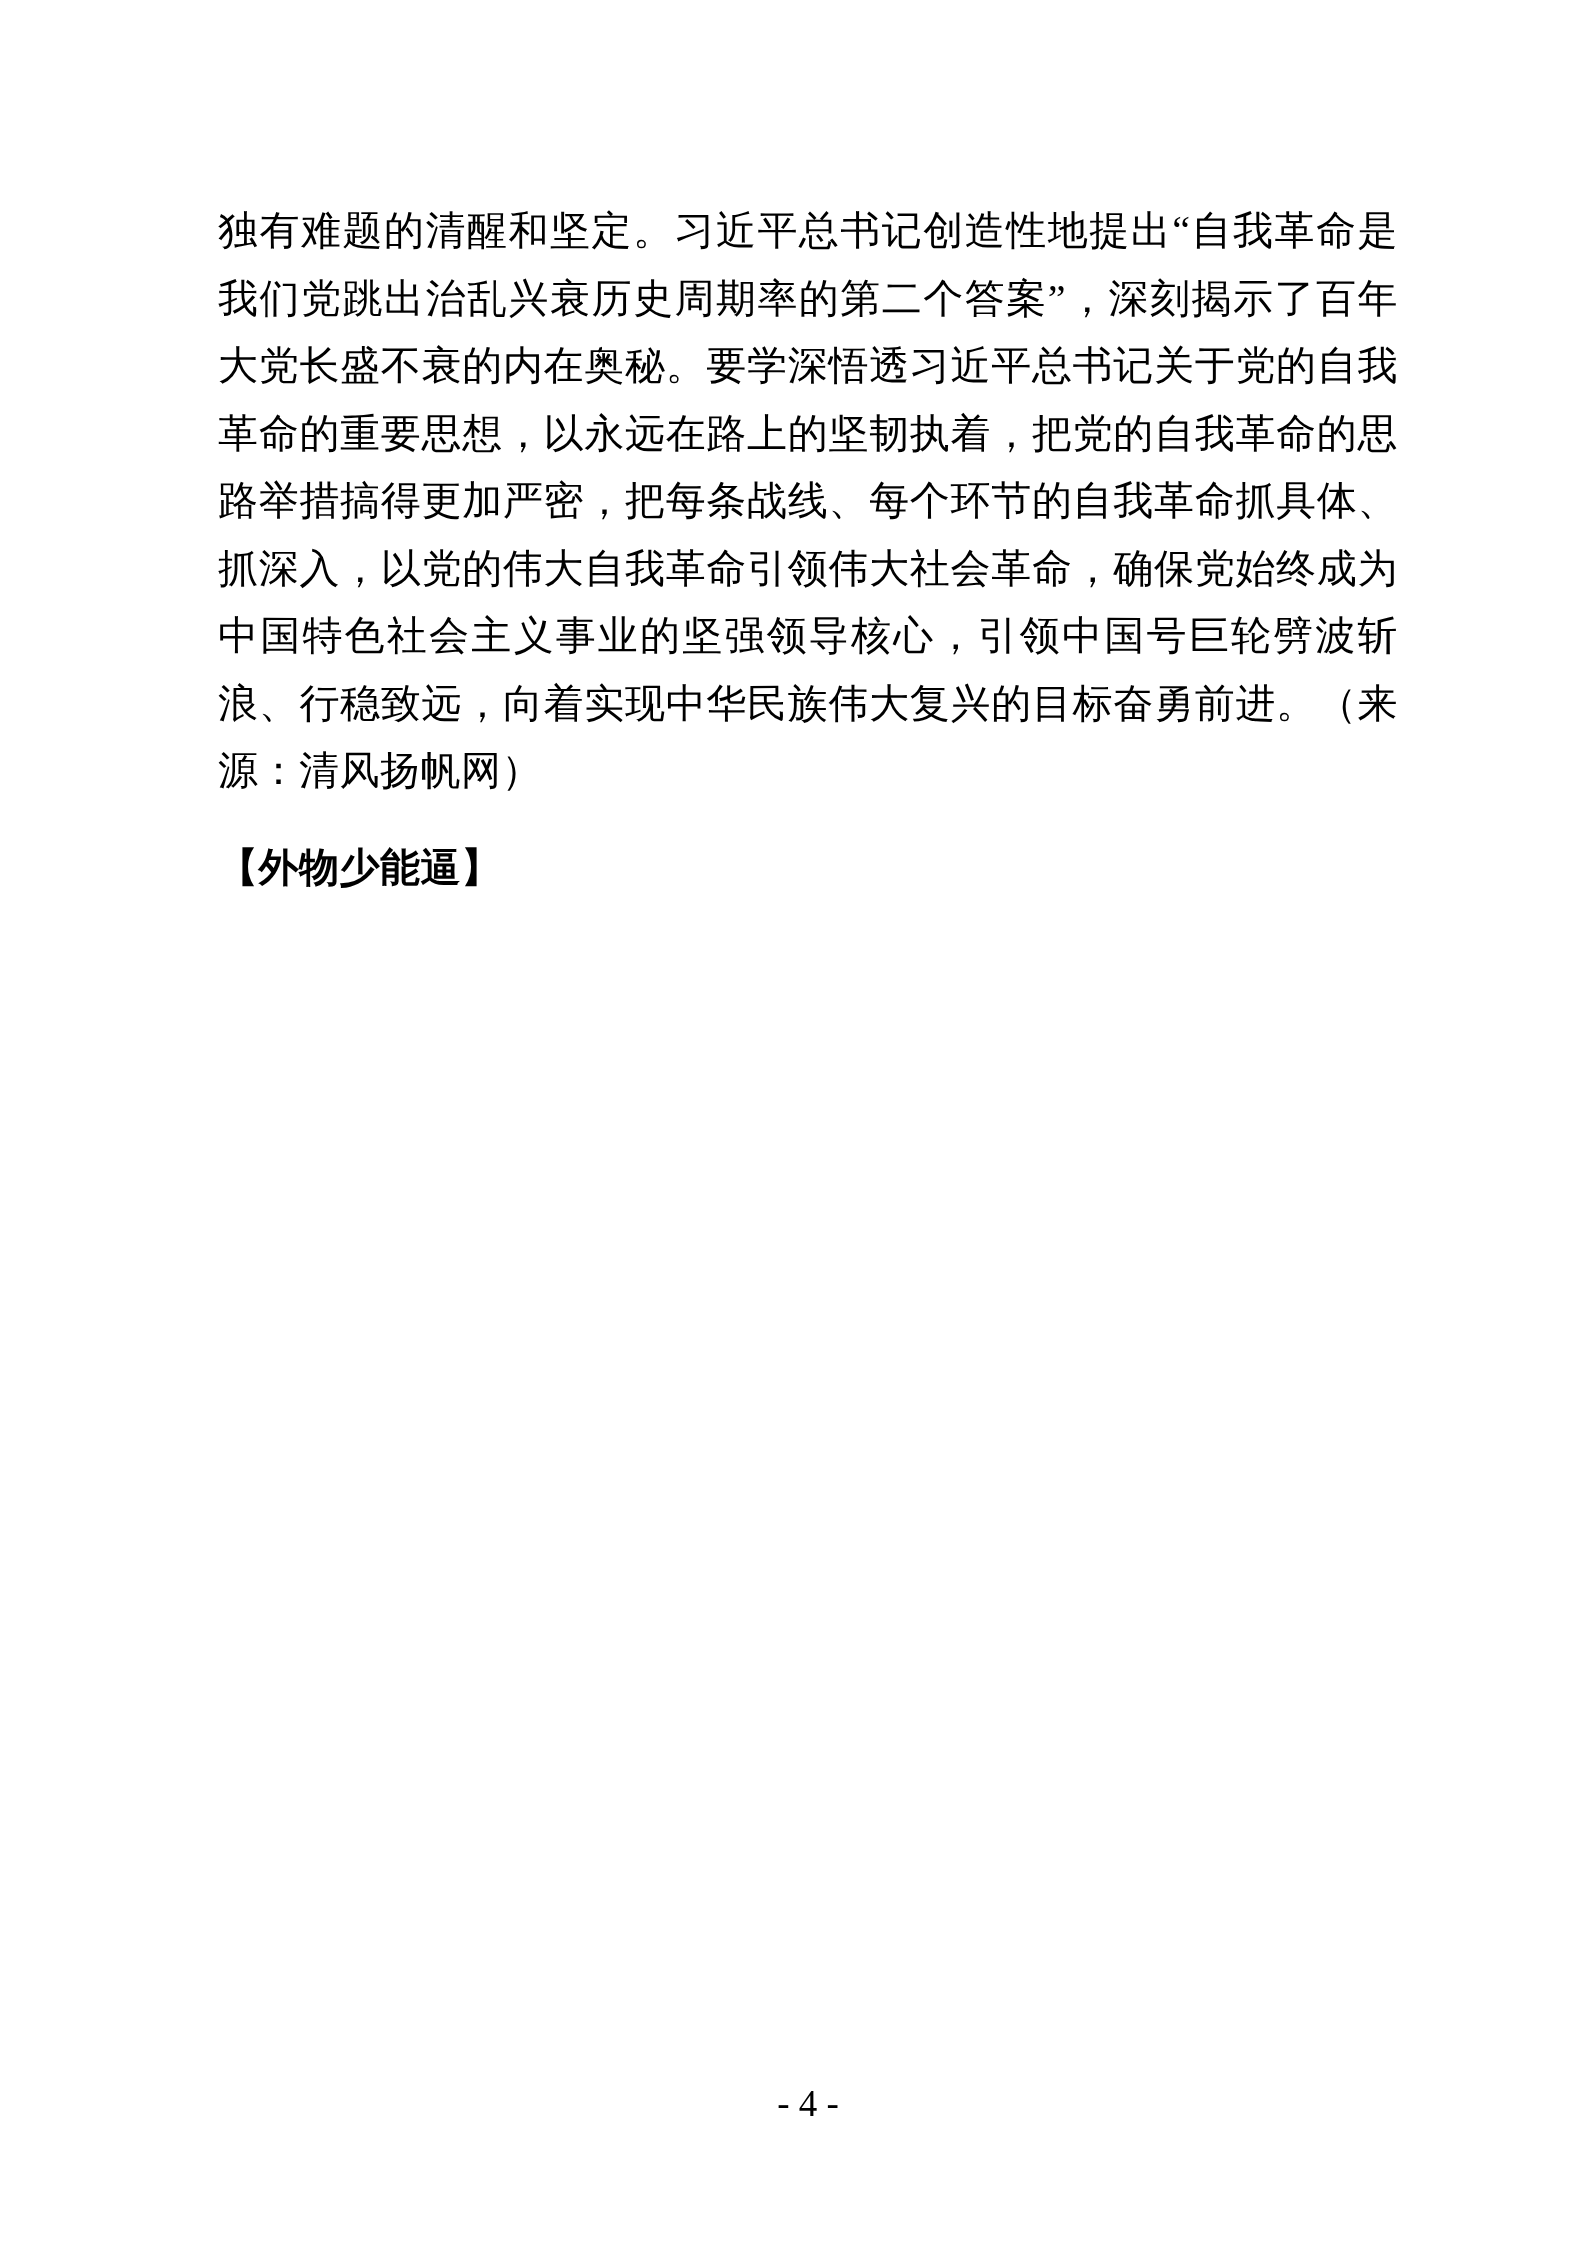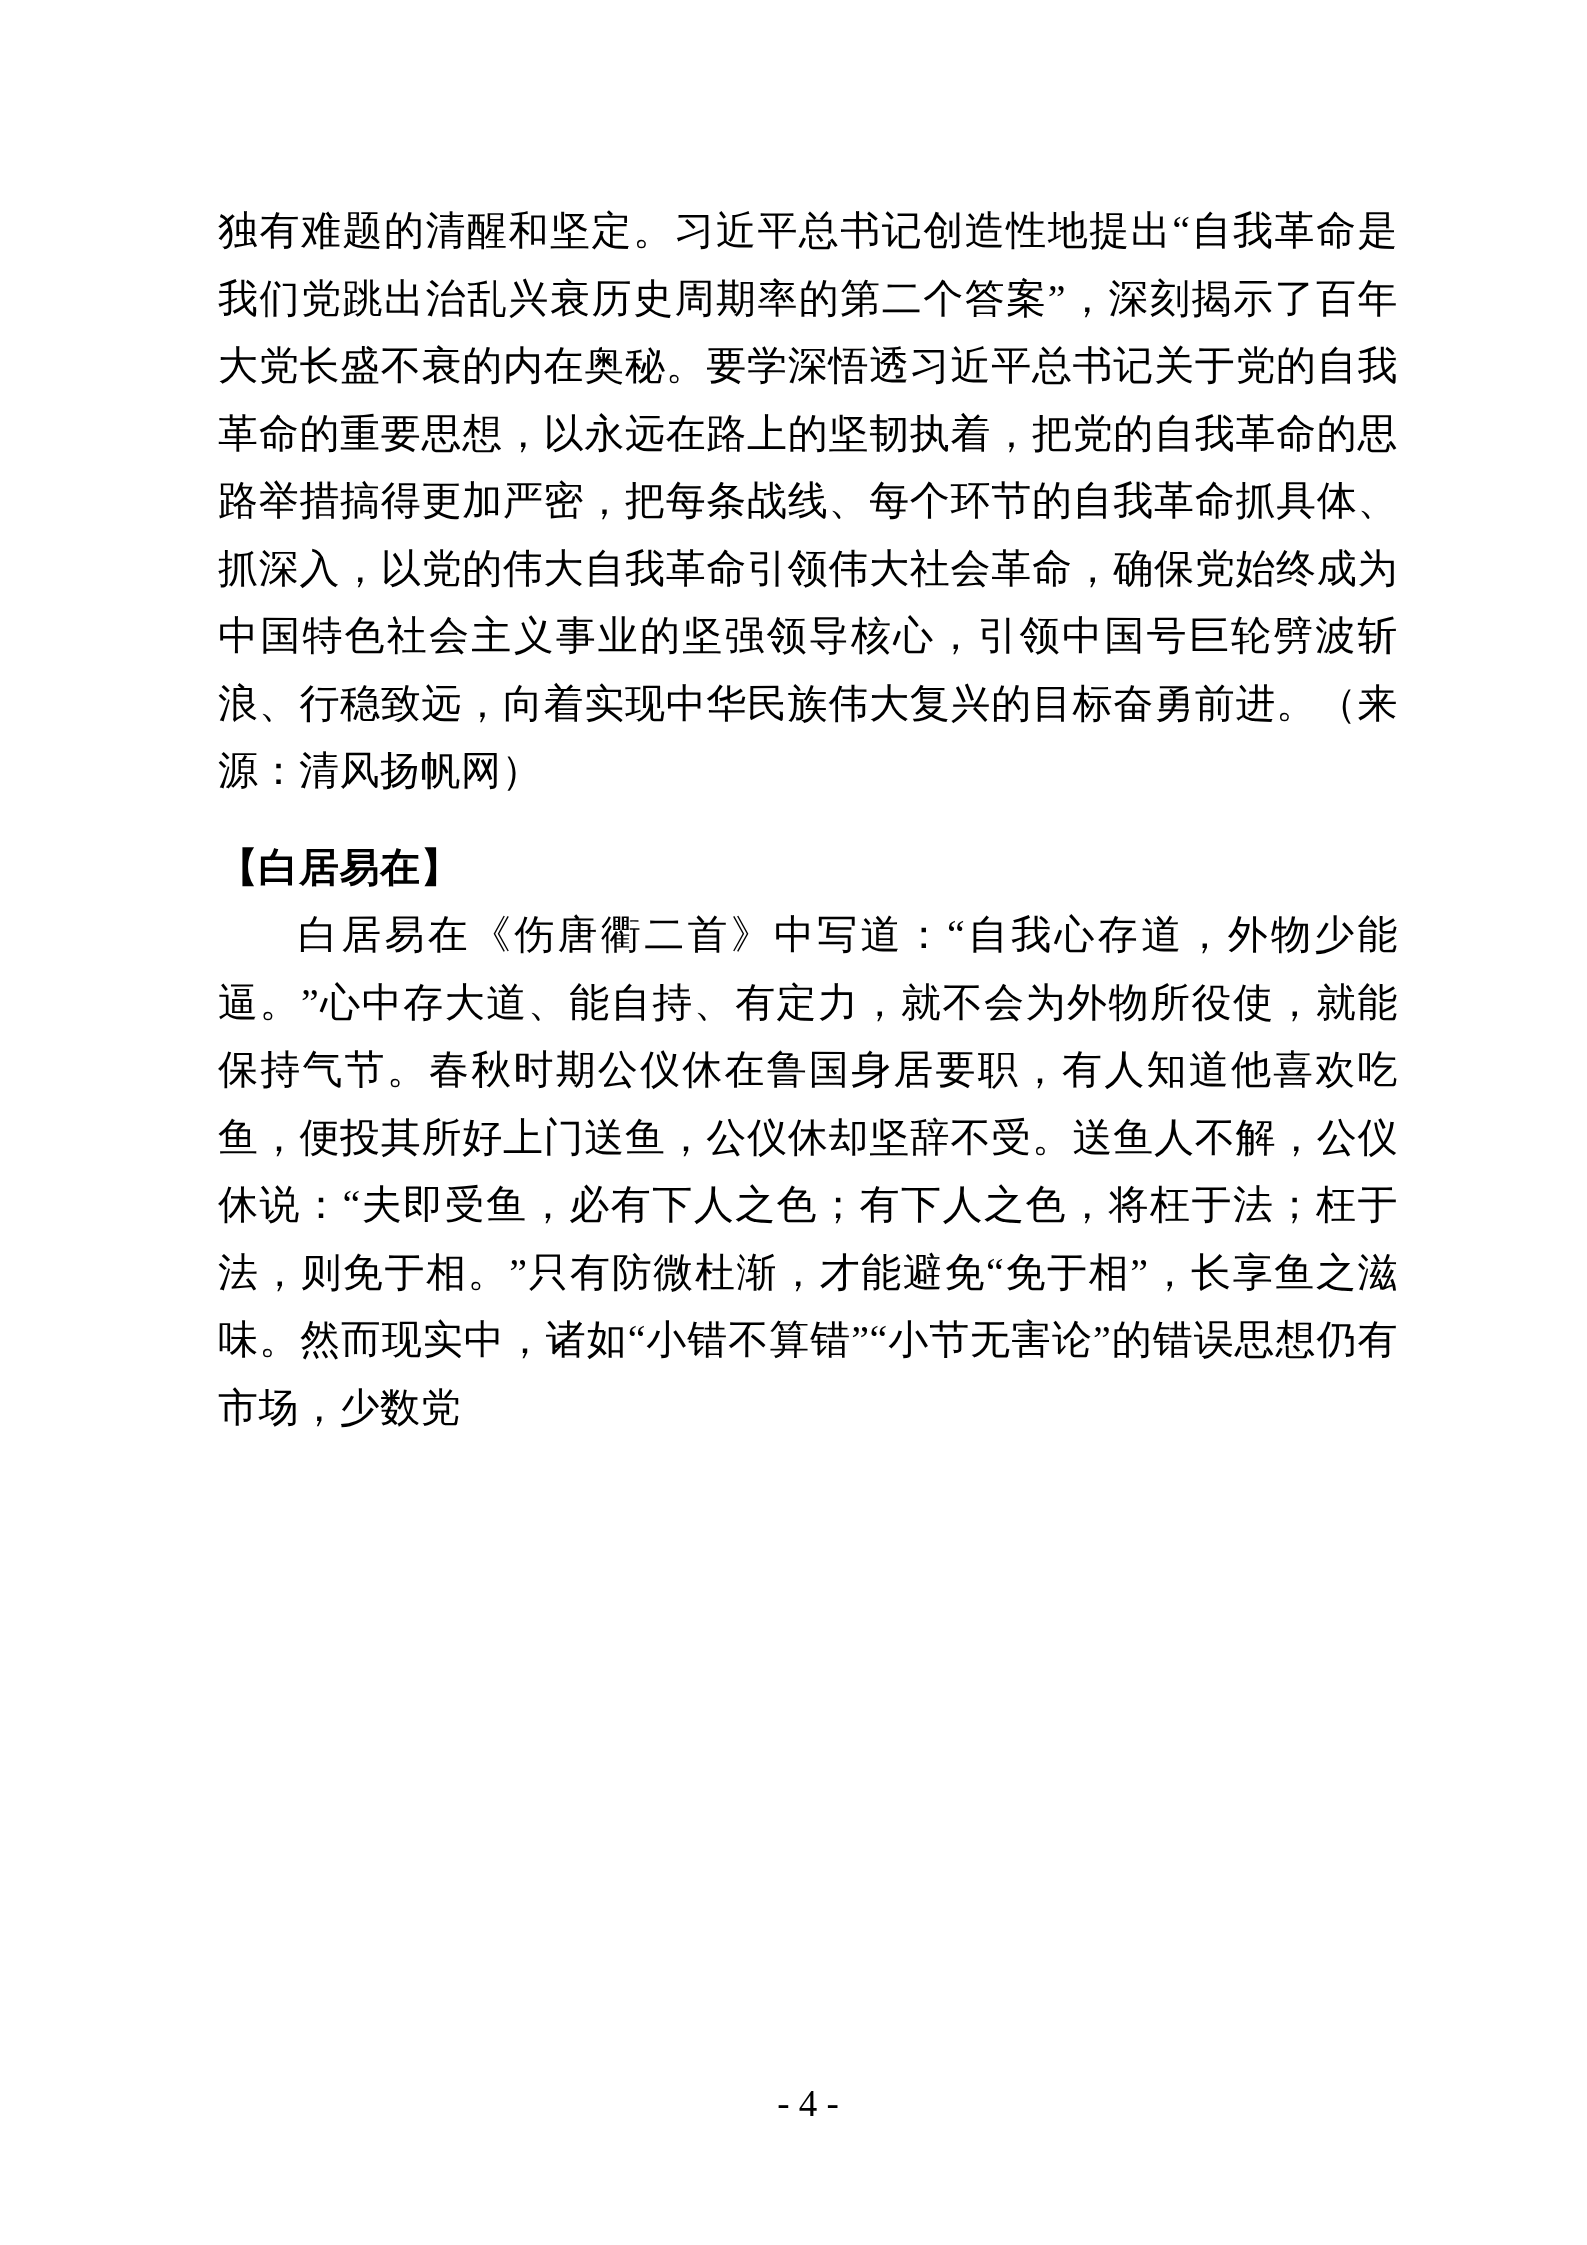--- a/index.html
+++ b/index.html
@@ -60,21 +60,20 @@
     color: #000000;
   }
 </style>
 </head>
 <body>
 
 <div class="page">
   <div class="content">
     <p>独有难题的清醒和坚定。习近平总书记创造性地提出“自我革命是我们党跳出治乱兴衰历史周期率的第二个答案”，深刻揭示了百年大党长盛不衰的内在奥秘。要学深悟透习近平总书记关于党的自我革命的重要思想，以永远在路上的坚韧执着，把党的自我革命的思路举措搞得更加严密，把每条战线、每个环节的自我革命抓具体、抓深入，以党的伟大自我革命引领伟大社会革命，确保党始终成为中国特色社会主义事业的坚强领导核心，引领中国号巨轮劈波斩浪、行稳致远，向着实现中华民族伟大复兴的目标奋勇前进。（来源：清风扬帆网）</p>
 
-    <p class="section-header">【白居易在】</p>
+    <p class="section-header">【外物少能逼】</p>
 
 
 
-    <p class="indent">白居易在《伤唐衢二首》中写道：“自我心存道，外物少能逼。”心中存大道、能自持、有定力，就不会为外物所役使，就能保持气节。春秋时期公仪休在鲁国身居要职，有人知道他喜欢吃鱼，便投其所好上门送鱼，公仪休却坚辞不受。送鱼人不解，公仪休说：“夫即受鱼，必有下人之色；有下人之色，将枉于法；枉于法，则免于相。”只有防微杜渐，才能避免“免于相”，长享鱼之滋味。然而现实中，诸如“小错不算错”“小节无害论”的错误思想仍有市场，少数党</p>
   </div>
 
   <div class="page-number">- 4 -</div>
 </div>
 
 </body></html>

